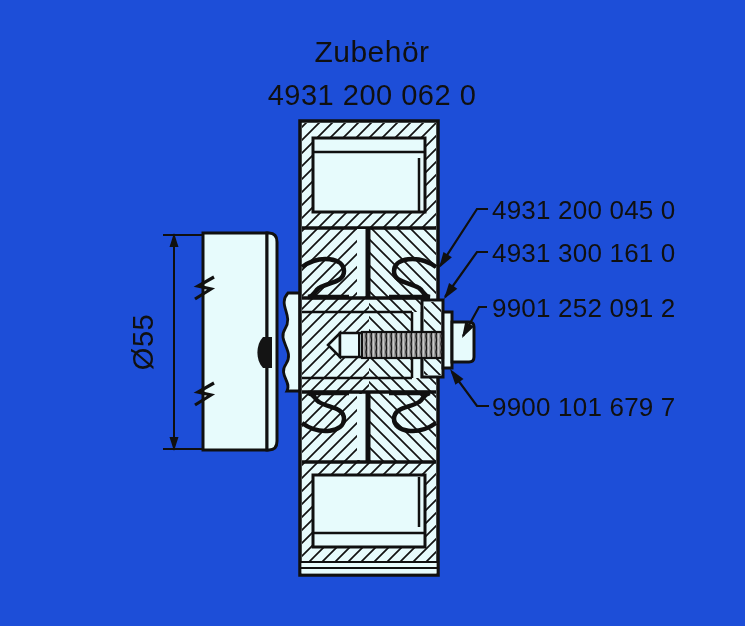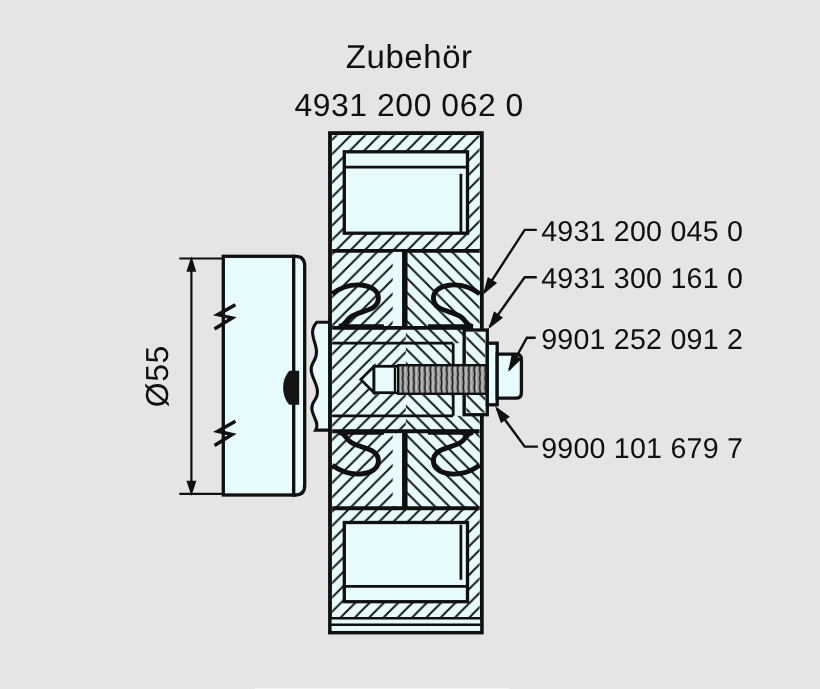--- a/index.html
+++ b/index.html
@@ -1,19 +1,19 @@
 <!DOCTYPE html>
 <html><head>
 <meta charset="utf-8">
 <style>
   html,body{margin:0;padding:0;background:#ffffff;}
   .stage{
     position:relative;
     width:745px;height:626px;
-    background:#e5e5e5;
+    background:#1d4ed8;
     font-family:"Liberation Sans","DejaVu Sans",sans-serif;
     overflow:hidden;
   }
   svg{display:block;}
   text{fill:#101010;}
   .t-title{font-size:30px;letter-spacing:.5px;}
   .t-num{font-size:29px;letter-spacing:.5px;}
   .t-label{font-size:26px;letter-spacing:.2px;}
   .t-dim{font-size:29px;letter-spacing:.5px;}
 </style>

